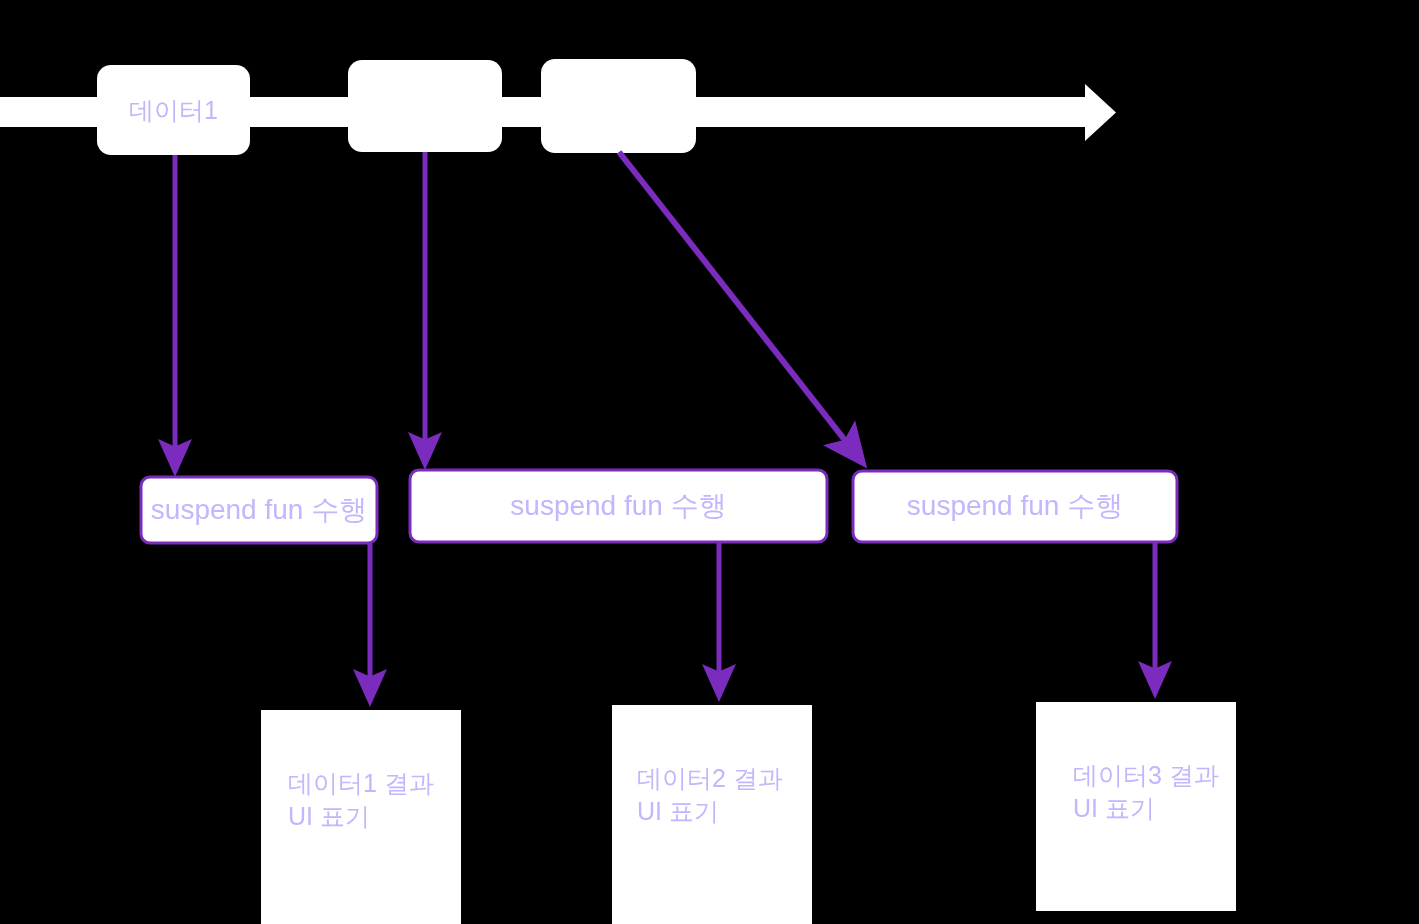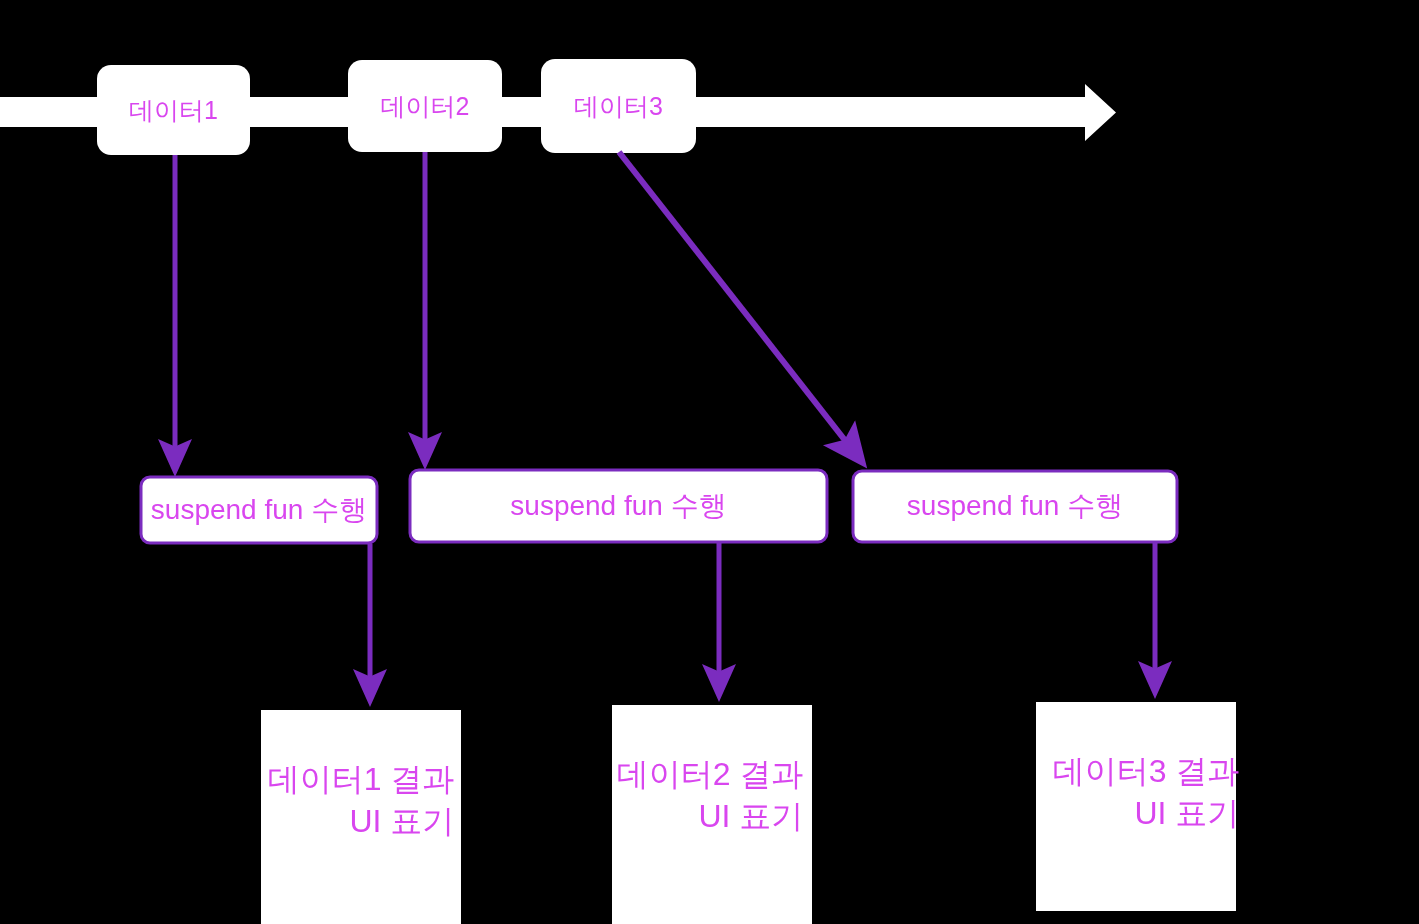--- a/index.html
+++ b/index.html
@@ -20,31 +20,31 @@
     left: 0;
     top: 0;
     width: 1419px;
     height: 924px;
   }
   .node-label {
     position: absolute;
     display: flex;
     align-items: center;
     justify-content: center;
-    text-align: right;
-    color: #d946ef;
+    text-align: left;
+    color: #c4b5fd;
     font-family: "Liberation Sans", "DejaVu Sans", sans-serif;
     font-weight: 400;
     white-space: pre-line;
     line-height: 1.32;
     pointer-events: none;
   }
   .lbl-timeline-node { font-size: 25px; }
   .lbl-suspend-node  { font-size: 28px; }
-  .lbl-result-node   { font-size: 32px; }
+  .lbl-result-node   { font-size: 25px; }
 </style>
 </head>
 <body>
 
 <div id="canvas">
 
   <svg id="diagram-svg" viewBox="0 0 1419 924" xmlns="http://www.w3.org/2000/svg">
     <defs>
       <marker id="purple-arrow" markerWidth="10" markerHeight="10" refX="6.2" refY="4" orient="auto" markerUnits="strokeWidth">
         <path d="M0,0.6 L7.6,4 L0,7.4 L1.5,4 Z" fill="#7B2CBF"></path>
@@ -88,22 +88,20 @@
     </g>
 
     <g>
       <rect x="261" y="710" width="200" height="214" fill="#FFFFFF"></rect>
       <rect x="612" y="705" width="200" height="219" fill="#FFFFFF"></rect>
       <rect x="1036" y="702" width="200" height="209" fill="#FFFFFF"></rect>
     </g>
   </svg>
 
   <div class="node-label lbl-timeline-node" style="left:97px;  top:65px;  width:153px; height:90px;">데이터1</div>
-  <div class="node-label lbl-timeline-node" style="left:348px; top:60px; width:154px; height:92px;">데이터2</div>
-  <div class="node-label lbl-timeline-node" style="left:541px; top:59px; width:155px; height:94px;">데이터3</div>
 
   <div class="node-label lbl-suspend-node" style="left:141px; top:477px; width:236px; height:66px;">suspend fun 수행</div>
   <div class="node-label lbl-suspend-node" style="left:410px; top:470px; width:417px; height:72px;">suspend fun 수행</div>
   <div class="node-label lbl-suspend-node" style="left:853px; top:471px; width:324px; height:71px;">suspend fun 수행</div>
 
   <div class="node-label lbl-result-node" style="left:261px;  top:710px; width:200px; height:180px;">데이터1 결과
 UI 표기</div>
   <div class="node-label lbl-result-node" style="left:612px;  top:705px; width:196px; height:180px;">데이터2 결과
 UI 표기</div>
   <div class="node-label lbl-result-node" style="left:1036px; top:702px; width:200px; height:180px;margin-left:10px;">데이터3 결과

